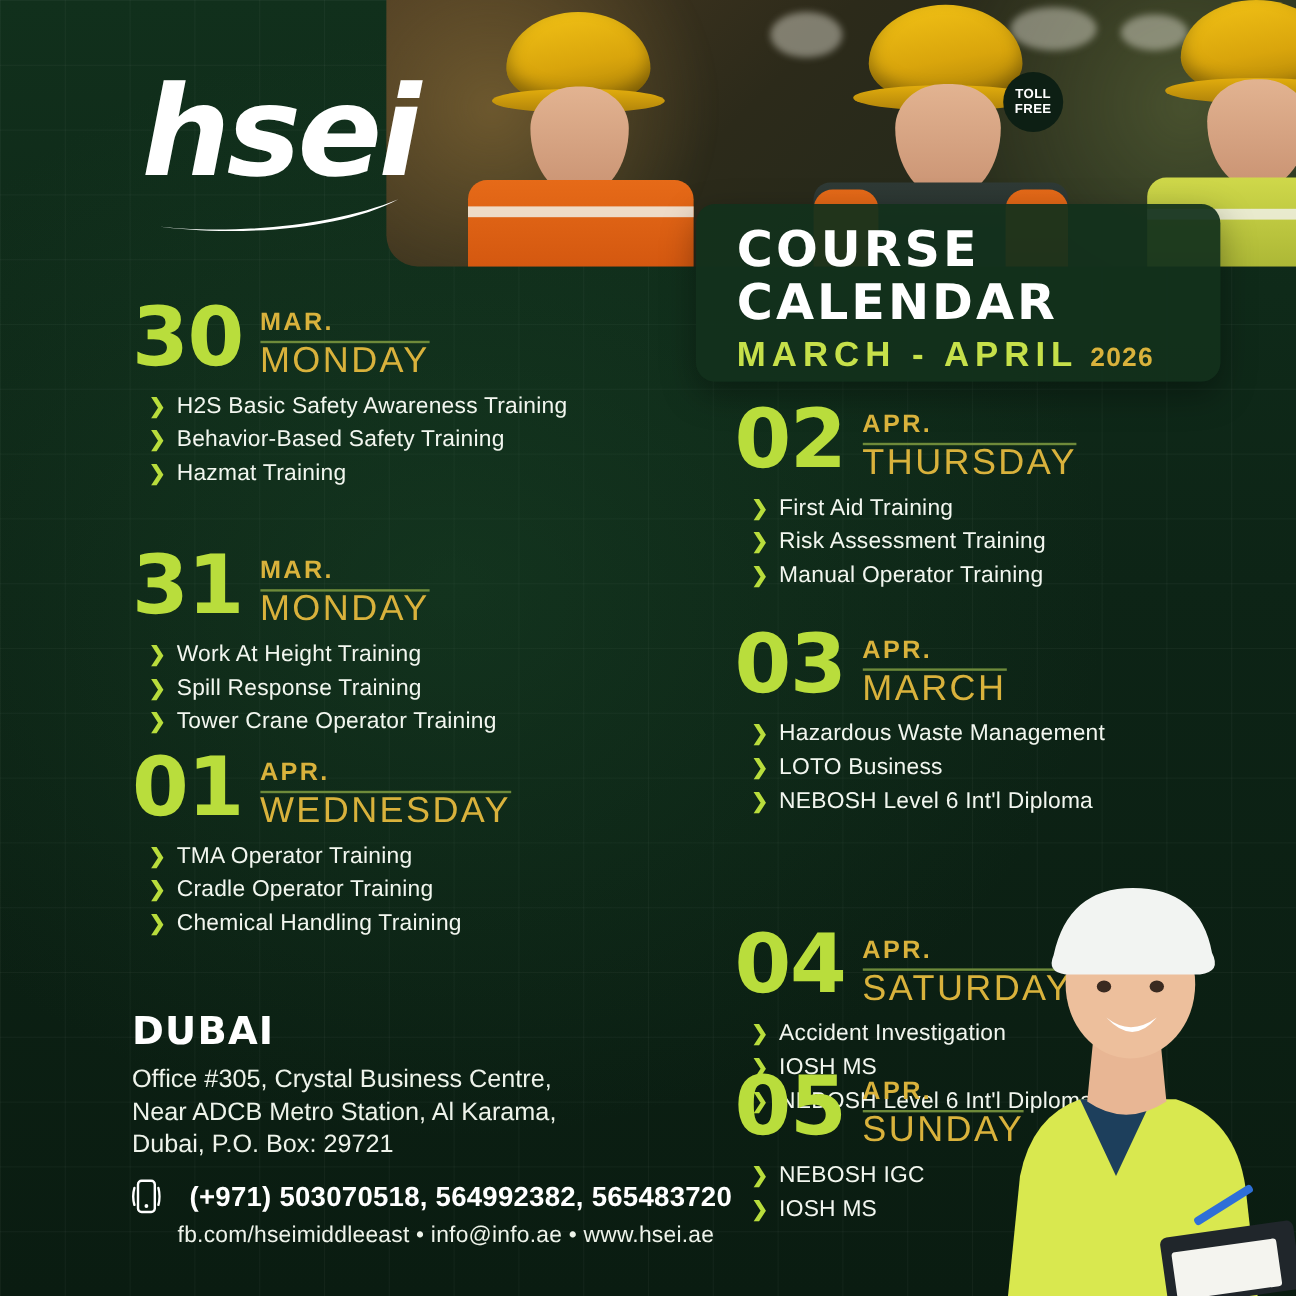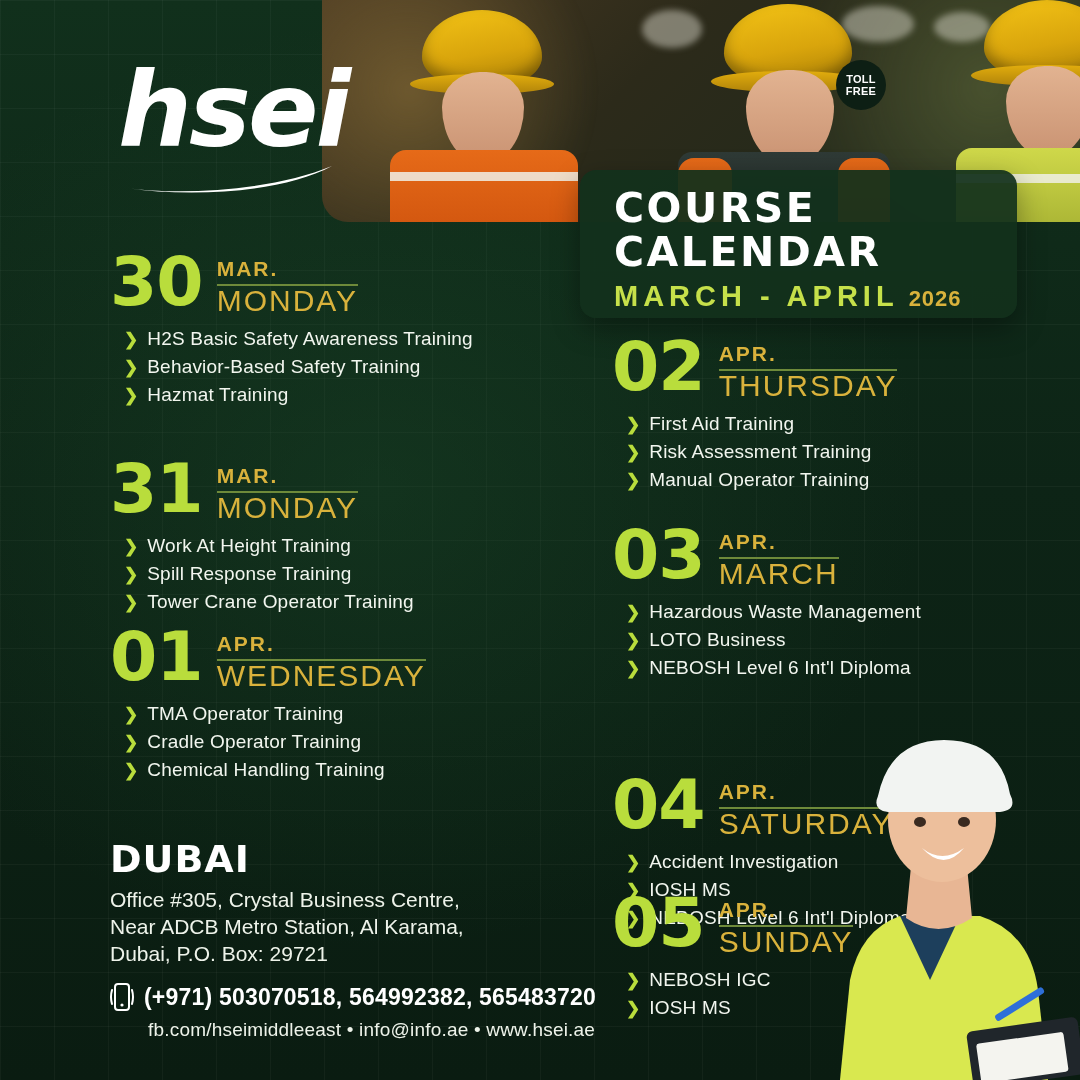--- a/index.html
+++ b/index.html
@@ -253,35 +253,36 @@
   #contact {
     position: absolute;
     left: 110px;
     top: 838px;
     width: 500px;
   }
   #contact .city {
     color: #ffffff;
     font-family: "DejaVu Sans", sans-serif;
     font-weight: bold;
-    font-size: 38px;
+    font-size: 32px;
     letter-spacing: 1px;
     line-height: 42px;
   }
   #contact .addr {
     margin-top: 6px;
     color: #eef3ea;
     font-size: 21px;
     line-height: 27px;
   }
   #contact .phones {
     margin-top: 14px;
     display: flex;
     align-items: center;
     gap: 10px;
+    justify-content: space-between;
   }
   #contact .phone-text {
     color: #ffffff;
     font-weight: bold;
     font-size: 23px;
     letter-spacing: .2px;
   }
   #contact .web {
     margin-top: 6px;
     margin-left: 38px;

